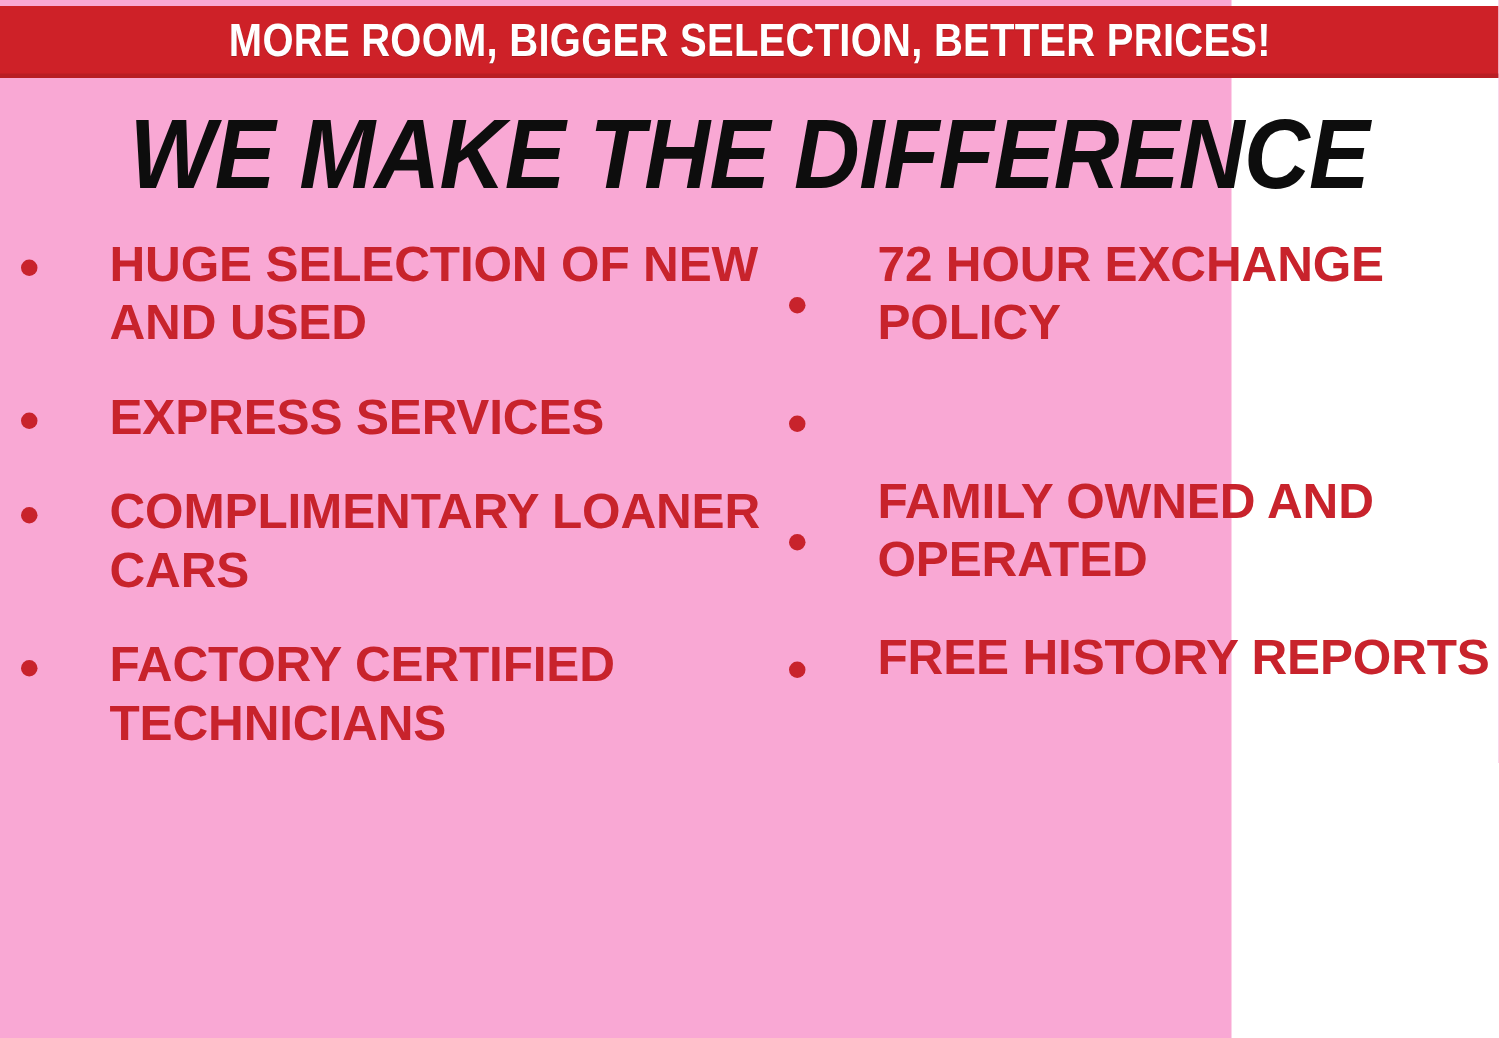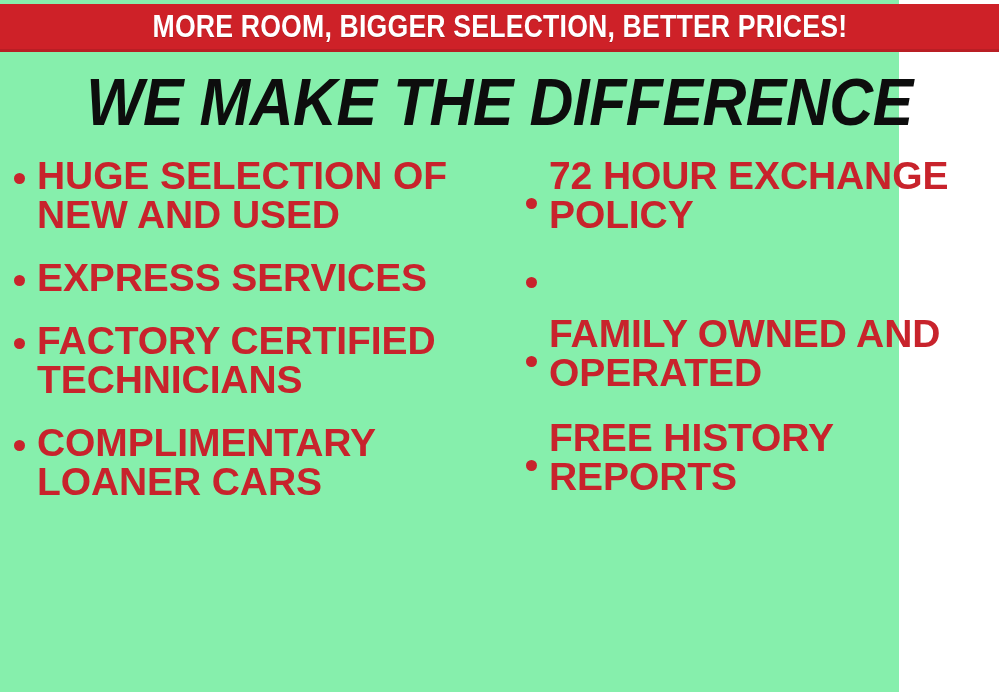--- a/index.html
+++ b/index.html
@@ -10,23 +10,23 @@
   body {
     width: 999px;
     height: 692px;
     background: #ffffff;
     font-family: "Liberation Sans", sans-serif;
     overflow: hidden;
   }
 
   #poster {
     position: relative;
-    width: 899px;
+    width: 821px;
     height: 692px;
-    background: #86efac;
+    background: #f9a8d4;
     box-sizing: border-box;
   }
 
   
   .banner {
     position: absolute;
     left: 0;
     top: 4px;
     width: 999px;
     height: 48px;
@@ -108,25 +108,26 @@
     border-radius: 50%;
     background: #c8232c;
     margin-top: 17px;
     margin-right: 12px;
   }
 
   .bullet-text {
     color: #c8232c;
     font-family: "Liberation Sans", sans-serif;
     font-weight: 700;
-    font-size: 39px;
+    font-size: 33px;
     line-height: 39px;
     letter-spacing: -0.1px;
     text-transform: uppercase;
     max-width: 444px;
+    margin-left: 36px;
   }
   .col-right .bullet-text {
     max-width: 440px;
   }
 </style>
 </head>
 <body>
 
 <div id="poster">
 
@@ -145,26 +146,26 @@
         <span class="bullet-text">HUGE SELECTION OF NEW AND USED</span>
       </div>
 
       <div class="bullet-item">
         <span class="dot"></span>
         <span class="bullet-text">EXPRESS SERVICES</span>
       </div>
 
       <div class="bullet-item">
         <span class="dot"></span>
-        <span class="bullet-text">FACTORY CERTIFIED TECHNICIANS</span>
+        <span class="bullet-text">COMPLIMENTARY LOANER CARS</span>
       </div>
 
       <div class="bullet-item">
         <span class="dot"></span>
-        <span class="bullet-text">COMPLIMENTARY LOANER CARS</span>
+        <span class="bullet-text">FACTORY CERTIFIED TECHNICIANS</span>
       </div>
 
 
     </div>
 
     <div class="col col-right">
 
       <div class="bullet-item">
         <span class="dot"></span>
         <span class="bullet-text">72 HOUR EXCHANGE POLICY</span>

